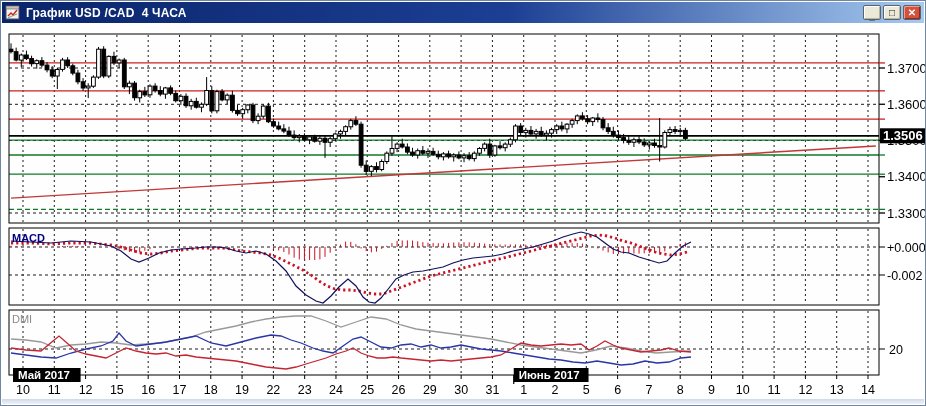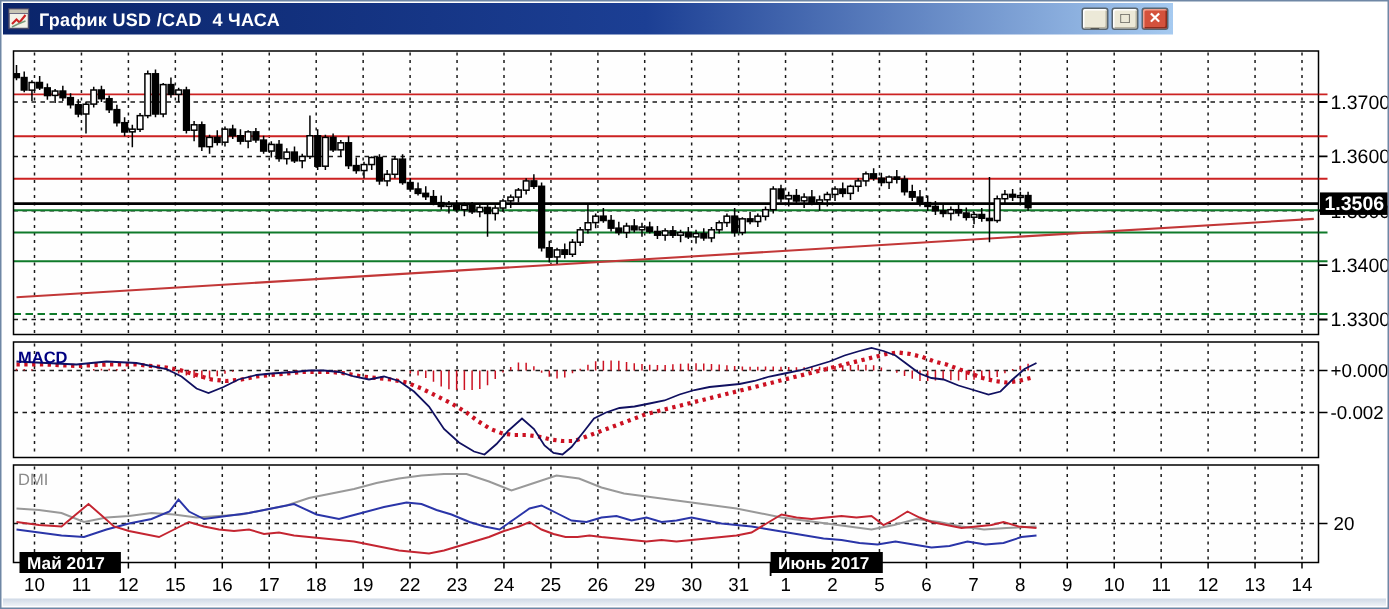--- a/index.html
+++ b/index.html
@@ -1,21 +1,21 @@
 <!DOCTYPE html>
 <html><head>
 <meta charset="utf-8">
 <style>
   html,body{margin:0;padding:0;background:#9aa5b1;font-family:"Liberation Sans",sans-serif;}
   .window{
     position:relative;width:926px;height:406px;background:#ffffff;
     border:1px solid #6f87a5;box-sizing:border-box;overflow:hidden;
   }
   .titlebar{
-    position:absolute;top:1px;left:1px;width:780px;height:21px;
+    position:absolute;top:1px;left:1px;width:922px;height:21px;
     background:linear-gradient(to right,#0a246a 0%,#1c3f94 55%,#a6caf0 100%);
     display:flex;align-items:center;padding:0 3px;box-sizing:border-box;z-index:5;
   }
   .title-icon{width:16px;height:16px;margin-right:5px;flex:0 0 auto;}
   .title-text{color:#ffffff;font-weight:bold;font-size:12px;letter-spacing:.2px;white-space:pre;}
   .tb-buttons{margin-left:auto;display:flex;gap:2px;align-items:center;}
   .tb-btn{
     width:18px;height:15px;font-size:10px;line-height:13px;text-align:center;
     background:#ece9d8;border:1px solid #58656f;border-radius:2px;
     box-shadow:inset 1px 1px 0 #ffffff, inset -1px -1px 0 #b8b4a2;

